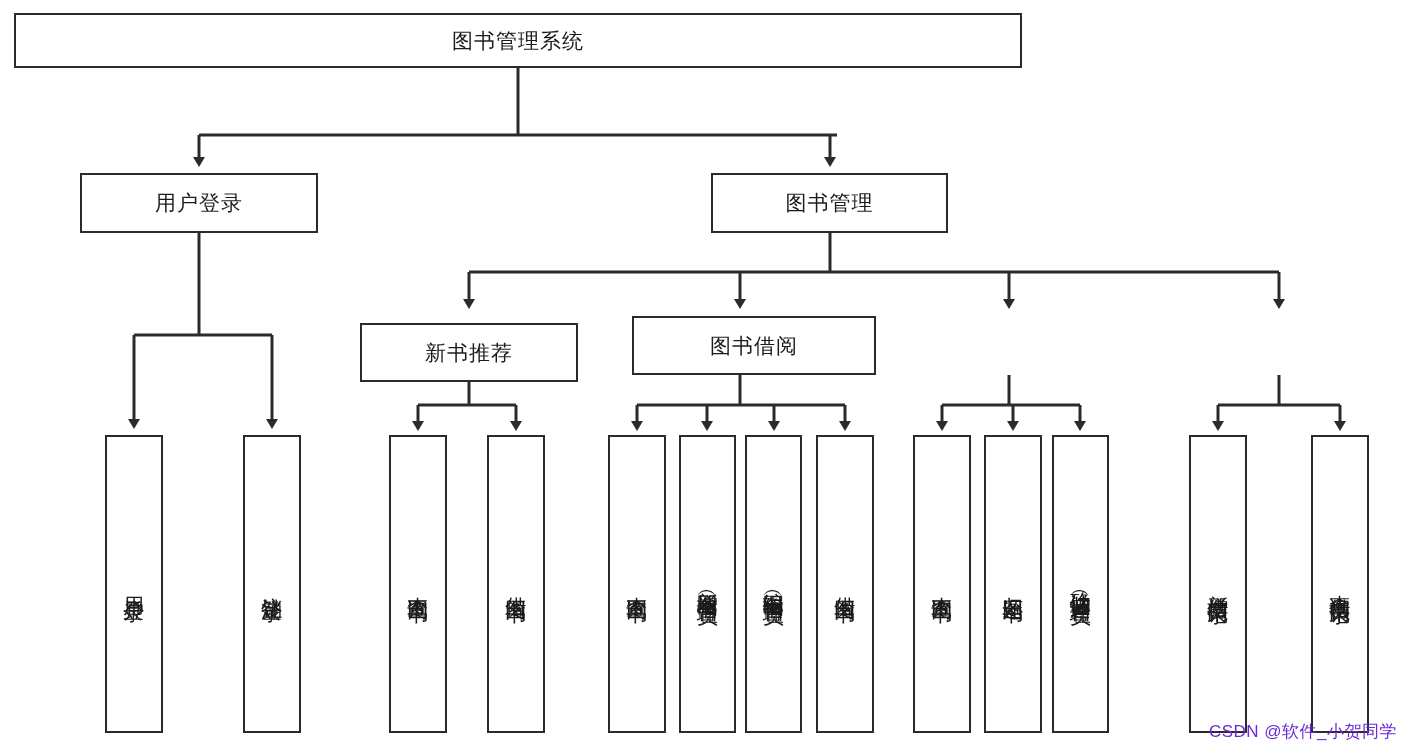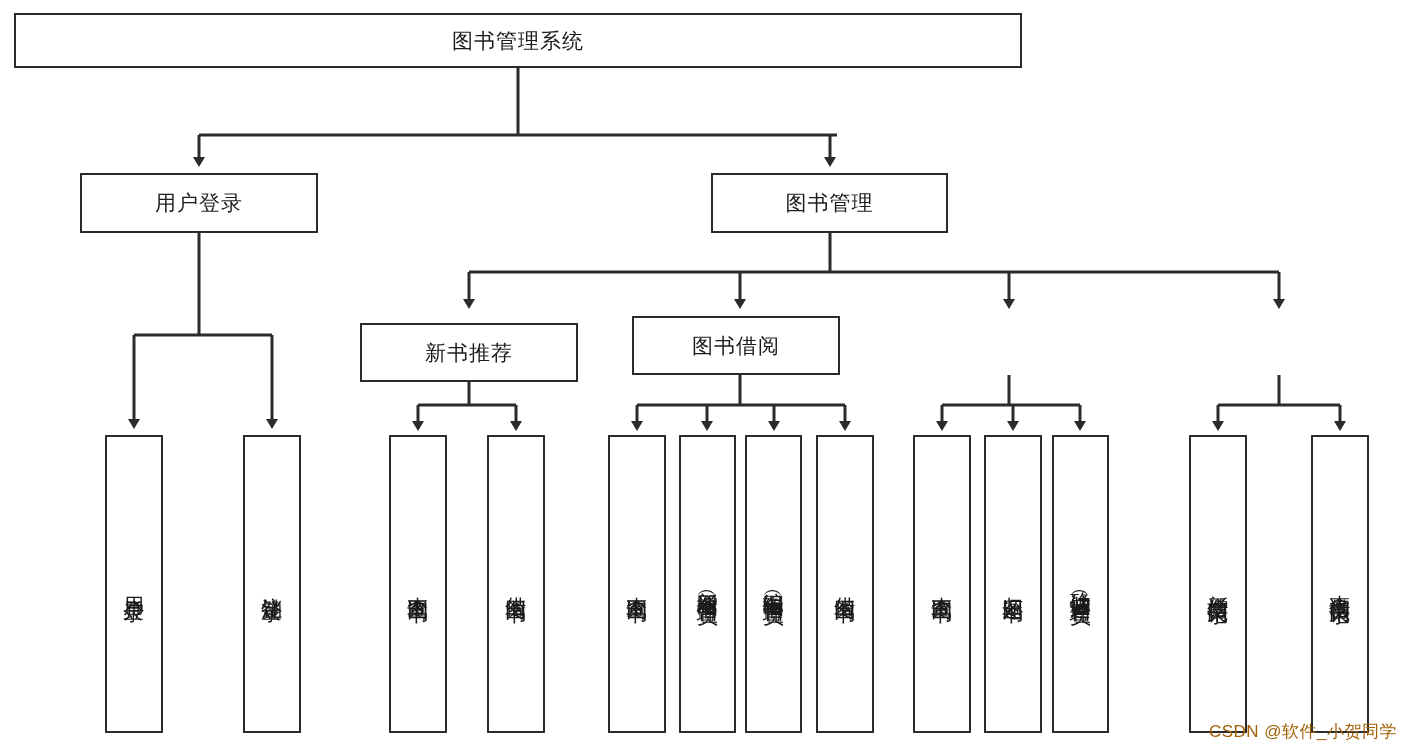--- a/index.html
+++ b/index.html
@@ -54,21 +54,21 @@
     writing-mode: vertical-rl;
     text-orientation: upright;
     display: block;
     text-align: center;
   }
   #watermark {
     position: absolute;
     right: 8px;
     bottom: 4px;
     font-size: 17px;
-    color: #a16207;
+    color: #6d28d9;
     letter-spacing: 0.5px;
     white-space: nowrap;
   }
 </style>
 </head>
 <body>
 
 <div id="canvas">
 
   <svg id="wires" viewBox="0 0 1405 747">
@@ -128,21 +128,21 @@
   <div class="node h" style="left:80px;top:173px;width:238px;height:60px;">
     <span class="lbl">用户登录</span>
   </div>
   <div class="node h" style="left:711px;top:173px;width:237px;height:60px;">
     <span class="lbl">图书管理</span>
   </div>
 
   <div class="node h" style="left:360px;top:316px;width:218px;height:59px;margin-top:7px;">
     <span class="lbl">新书推荐</span>
   </div>
-  <div class="node h" style="left:632px;top:316px;width:208px;height:59px;">
+  <div class="node h" style="left:632px;top:316px;width:244px;height:59px;">
     <span class="lbl">图书借阅</span>
   </div>
 
   <div class="node leaf" style="left:105px;top:435px;width:58px;height:298px;">
     <span class="lbl">用户登录</span>
   </div>
   <div class="node leaf" style="left:243px;top:435px;width:58px;height:298px;">
     <span class="lbl">注销登录</span>
   </div>
   <div class="node leaf" style="left:389px;top:435px;width:58px;height:298px;">

